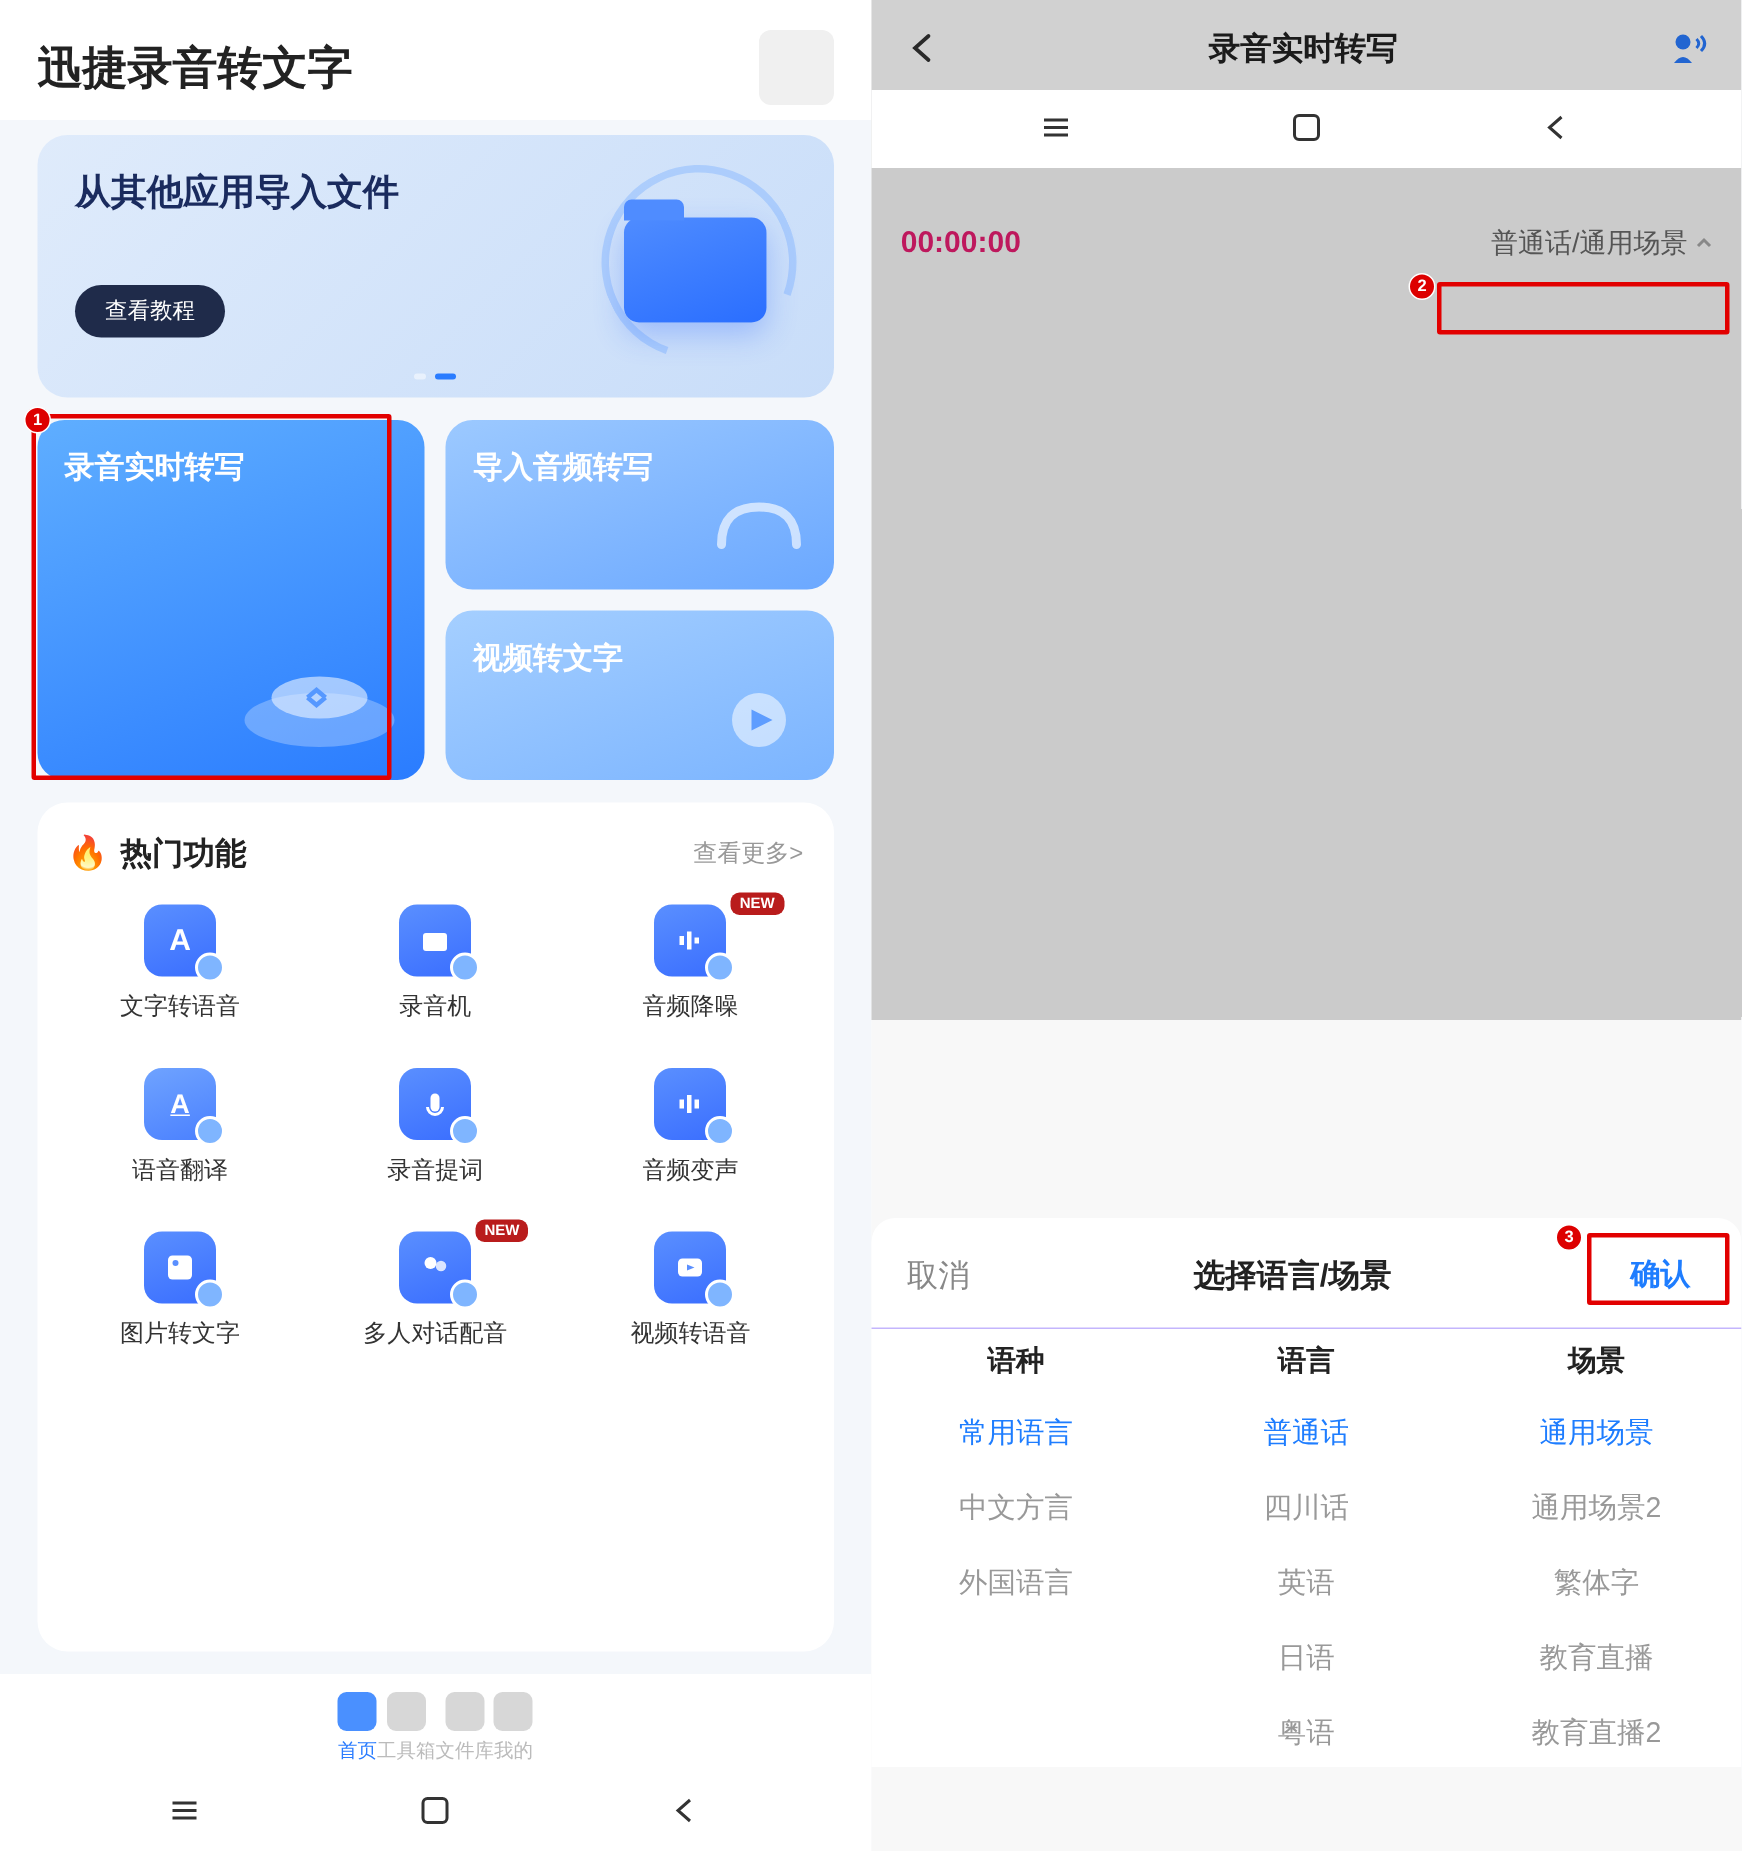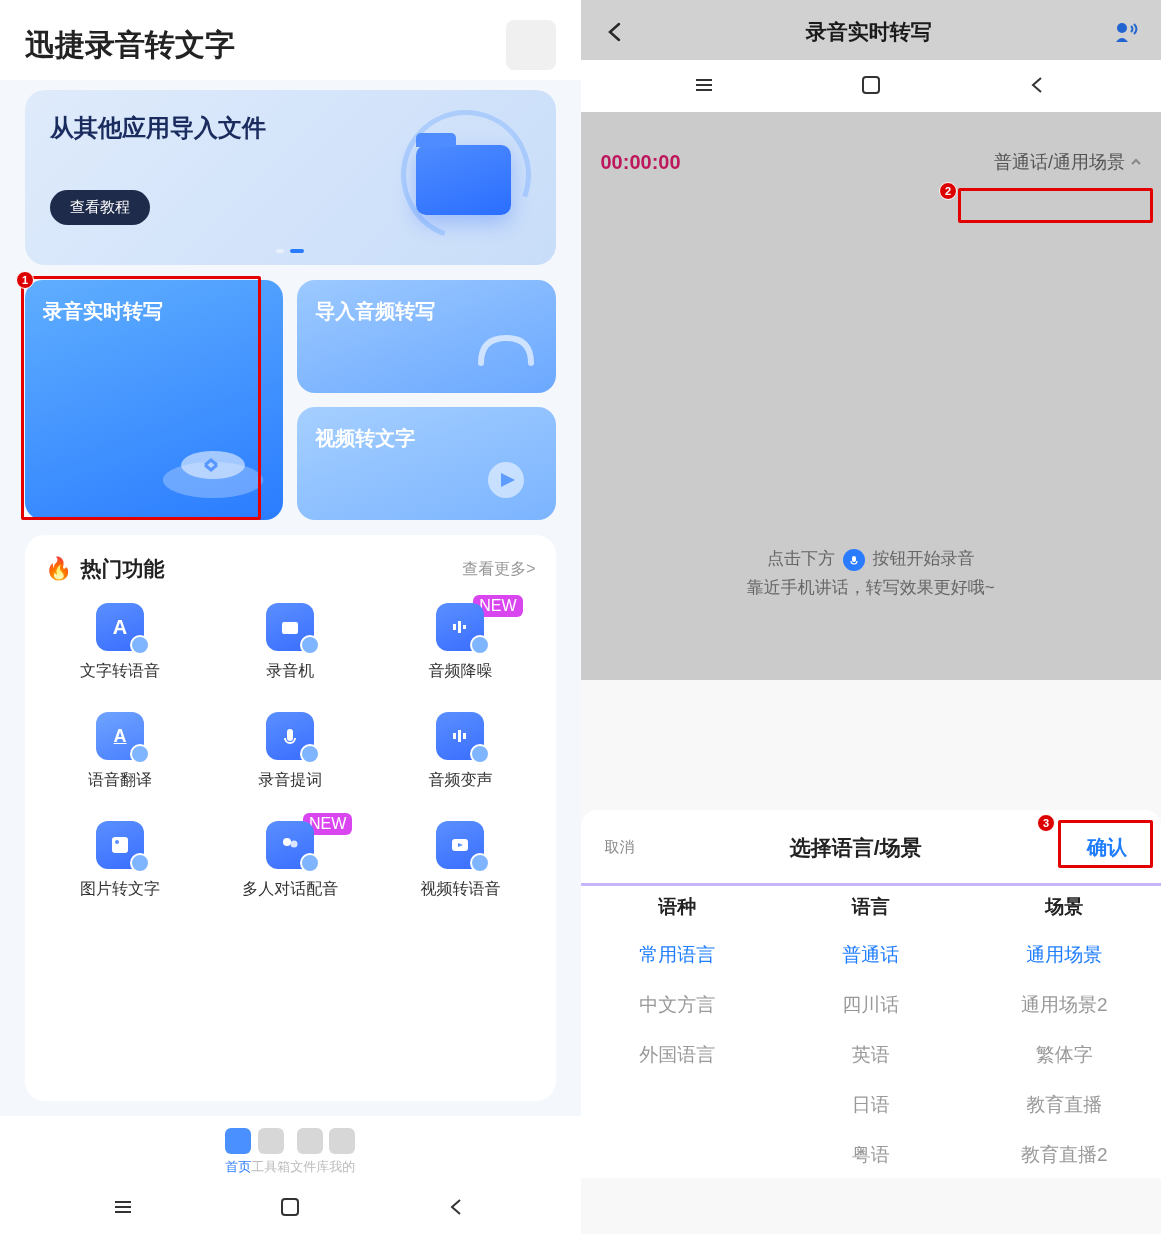--- a/index.html
+++ b/index.html
@@ -192,26 +192,26 @@
   width:20px; height:20px;
   border-radius:50%;
   background:#7fb5ff;
   border:2px solid #fff;
 }
 .hot-label { font-size: 16px; color: #333; }
 .badge-new {
   position: absolute;
   top: -8px;
   right: 18px;
-  background: #d946ef;
+  background: #b91c1c;
   color: #fff;
-  font-size: 16px;
+  font-size: 10px;
   padding: 2px 6px;
   border-radius: 6px;
-  font-weight: 400;
+  font-weight: 700;
 }
 
 .tabbar {
   display: flex;
   justify-content: center;
   padding: 12px 0 6px;
   background: #fff;
 }
 .tab {
   display: flex;
@@ -314,28 +314,28 @@
   z-index:5;
   padding-bottom:10px;
 }
 .sheet-head {
   display:flex;
   justify-content:space-between;
   align-items:center;
   padding:18px 24px 16px;
   position:relative;
 }
-.sheet-cancel { font-size:15px; color:#888; }
+.sheet-cancel { font-size:21px; color:#888; }
 .sheet-title { font-size:21px; font-weight:600; color:#222; }
 .sheet-confirm { font-size:20px; font-weight:600; color:#1e7dff; padding:6px 10px;}
 .sheet-tabs {
   display:flex;
   justify-content:space-around;
   padding:8px 0 12px;
-  border-top:3px solid #c4b5fd;
+  border-top:1px solid #c4b5fd;
 }
 .sheet-tab { font-size:19px; font-weight:600; color:#222; flex:1; text-align:center;}
 .picker {
   display:flex;
   padding:10px 0 0;
 }
 .picker-col {
   flex:1;
   display:flex;
   flex-direction:column;
@@ -577,33 +577,20 @@
     <div class="lang-disp">
       <span>普通话/通用场景</span>
       <svg width="14" height="14">
           <path d="M3 9 l4 -4 l4 4" stroke="#888" stroke-width="2" fill="none"></path>
         </svg>
     </div>
   </div>
   <div class="anno-red" style="right:8px;top:188px;width:195px;height:35px;"></div>
   <div class="anno-badge" style="right:204px;top:182px;">2</div>
 
-  <div class="rt-hint-wrap">
-    <div class="rt-hint">
-      <span>点击下方</span>
-      <span class="mic-dot">
-        <svg width="12" height="12">
-            <rect x="4" y="2" width="4" height="6" rx="2" fill="#fff"></rect>
-            <path d="M3 7 a3 3 0 0 0 6 0" stroke="#fff" stroke-width="1.2" fill="none"></path>
-          </svg>
-      </span>
-      <span>按钮开始录音</span><br>
-      <span>靠近手机讲话，转写效果更好哦~</span>
-    </div>
-  </div>
 
   <div class="sheet">
     <div class="sheet-head">
       <div class="sheet-cancel">取消</div>
       <div class="sheet-title">选择语言/场景</div>
       <div class="sheet-confirm">确认</div>
       <div class="anno-red" style="right:8px;top:10px;width:95px;height:48px;"></div>
       <div class="anno-badge" style="right:106px;top:4px;">3</div>
     </div>
     <div class="sheet-tabs">

